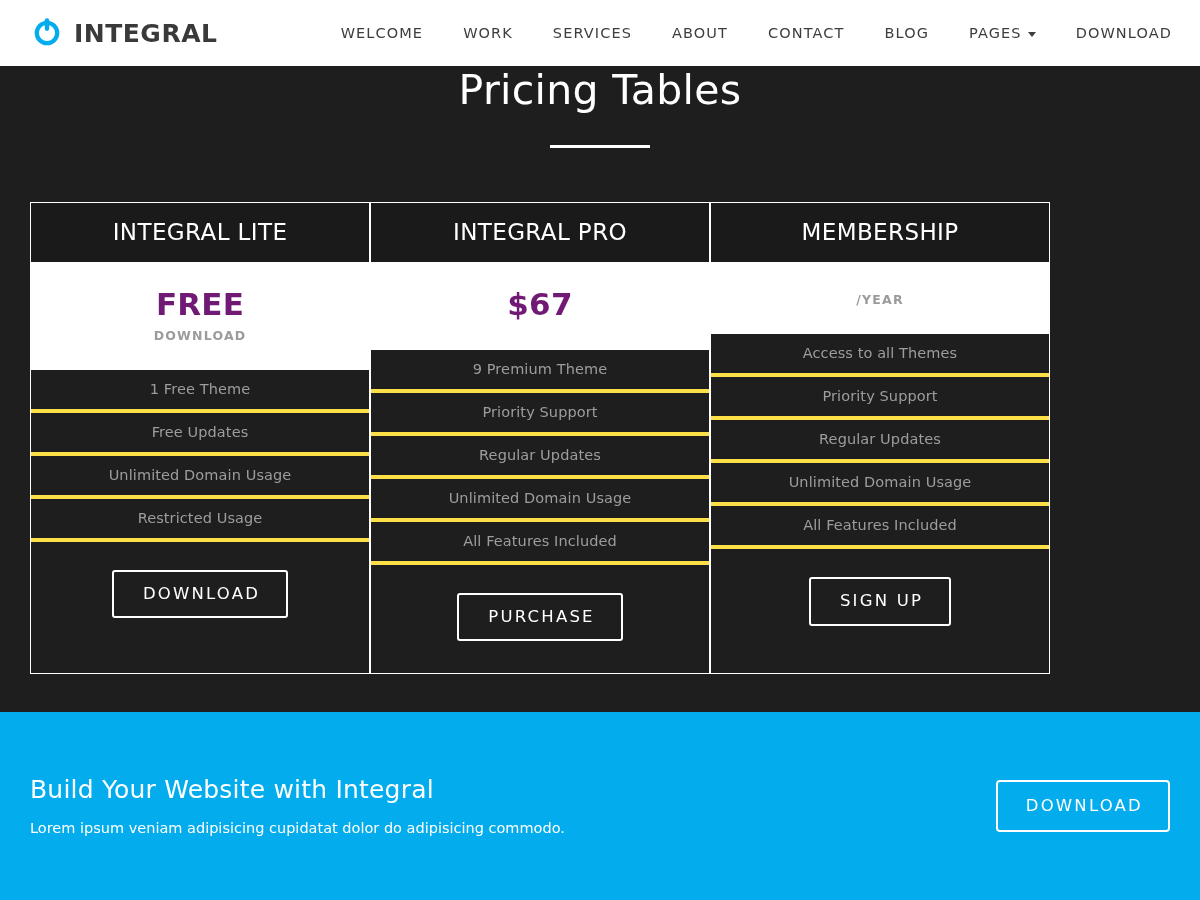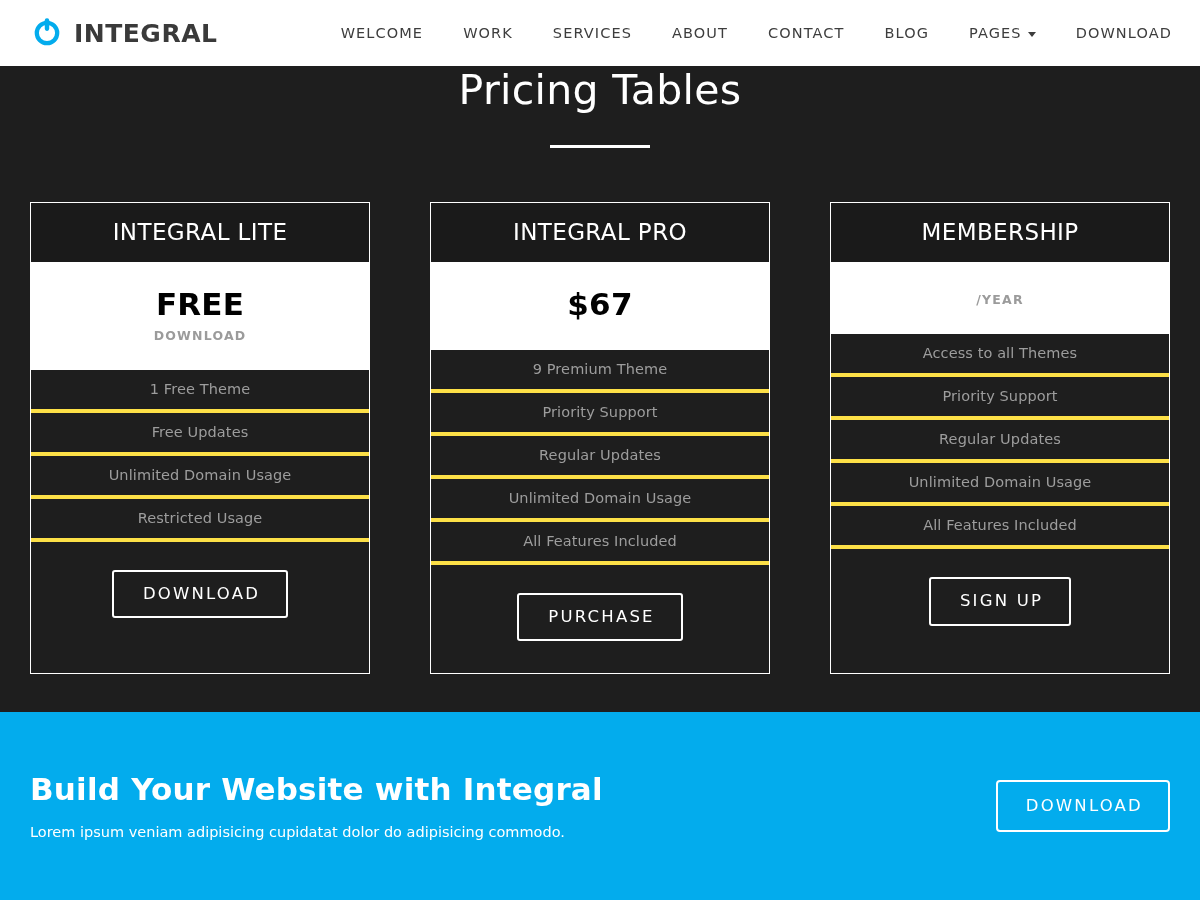--- a/index.html
+++ b/index.html
@@ -100,21 +100,20 @@
 
   .title-divider {
     width: 100px;
     height: 3px;
     background: #ffffff;
     margin: 30px auto 0;
   }
 
   .plans {
     display: flex;
-    justify-content: space-between;
     padding: 0 30px;
     margin-top: 54px;
     border-radius: 20px;
   }
 
   .plan-card {
     width: 340px;
     border: 1px solid #ffffff;
     background: #1e1e1e;
     display: flex;
@@ -134,21 +133,21 @@
 
   .plan-price-block {
     background: #ffffff;
     text-align: center;
     padding: 24px 10px 27px;
   }
 
   .plan-price {
     font-size: 31px;
     font-weight: 700;
-    color: #000000;
+    color: #701a75;
     line-height: 1.15;
     letter-spacing: 0.2px;
   }
 
   .plan-period {
     margin-top: 5px;
     font-size: 12.5px;
     font-weight: 700;
     color: #9b9b9b;
     letter-spacing: 1.2px;
@@ -191,22 +190,22 @@
     background: #03aced;
     height: 188px;
     display: flex;
     align-items: center;
     padding: 0 30px;
   }
 
   .cta-text { max-width: 820px; }
 
   .cta-title {
-    font-size: 31px;
-    font-weight: 700;
+    font-size: 25px;
+    font-weight: 400;
     color: #ffffff;
     line-height: 1.25;
     letter-spacing: 0.2px;
   }
 
   .cta-subtitle {
     margin-top: 13px;
     font-size: 14.5px;
     color: #ffffff;
     line-height: 1.4;

